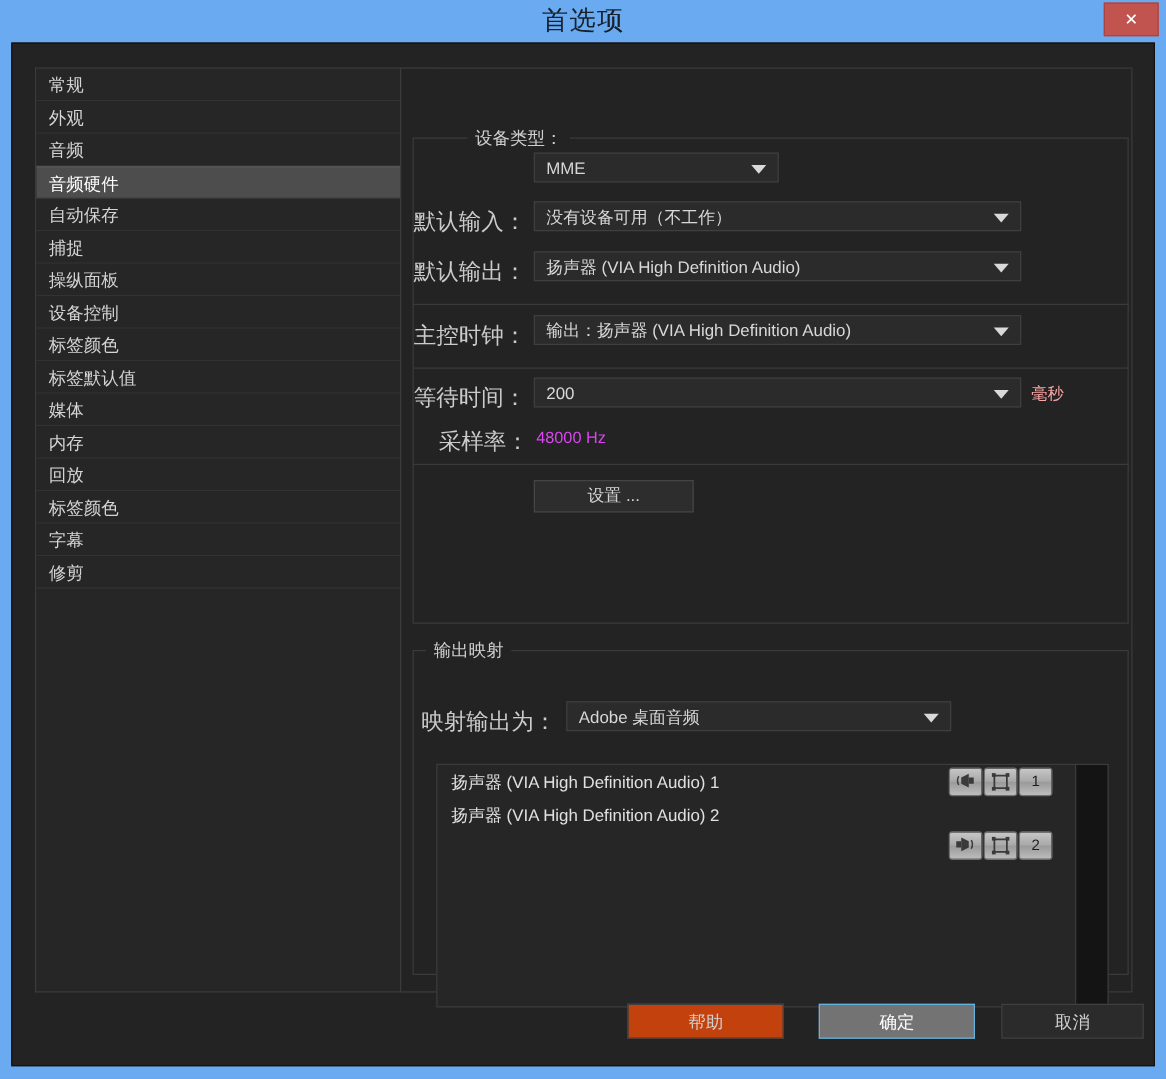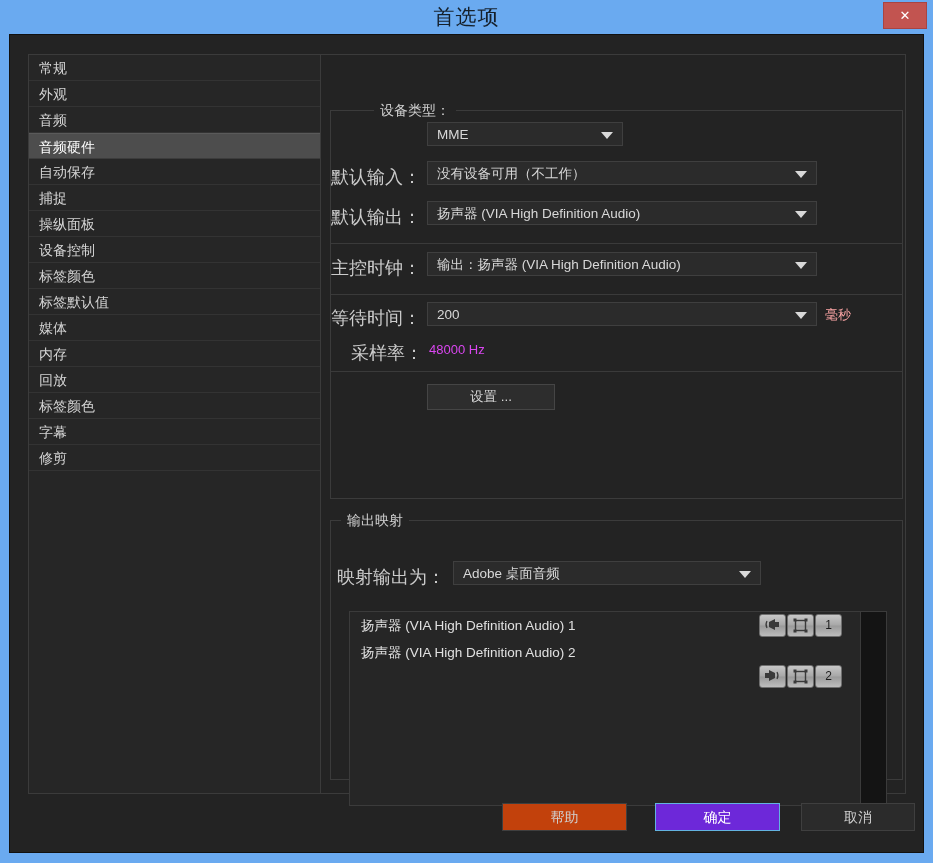--- a/index.html
+++ b/index.html
@@ -285,21 +285,21 @@
   #help-button {
     left: 492px;
     width: 125px;
     background: #c2410c;
     border: 1px solid #3f3f3f;
     color: #d0d0d0;
   }
   #ok-button {
     left: 645px;
     width: 125px;
-    background: #6d28d9;
+    background: #737373;
     border: 1px solid #63b3e0;
     color: #ffffff;
   }
   #cancel-button {
     left: 791px;
     width: 114px;
     background: #2b2b2b;
     border: 1px solid #3f3f3f;
     color: #d0d0d0;
   }

